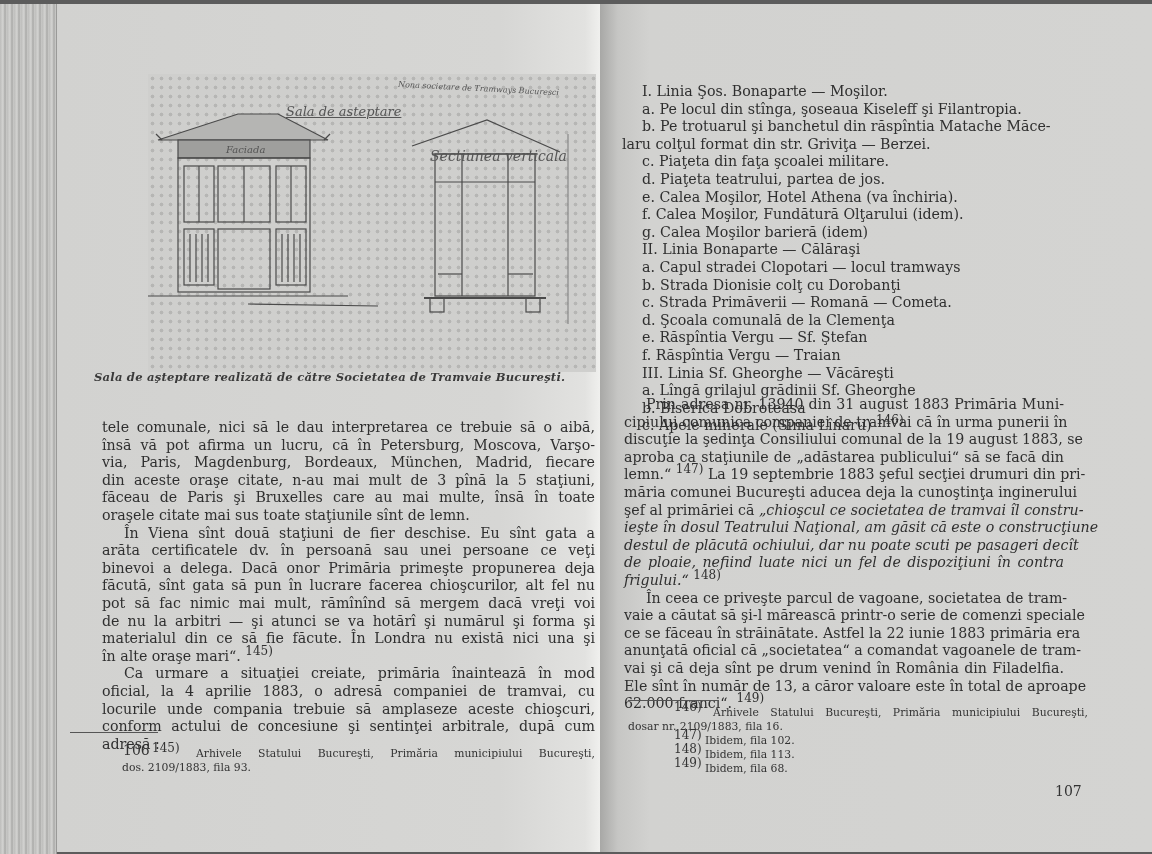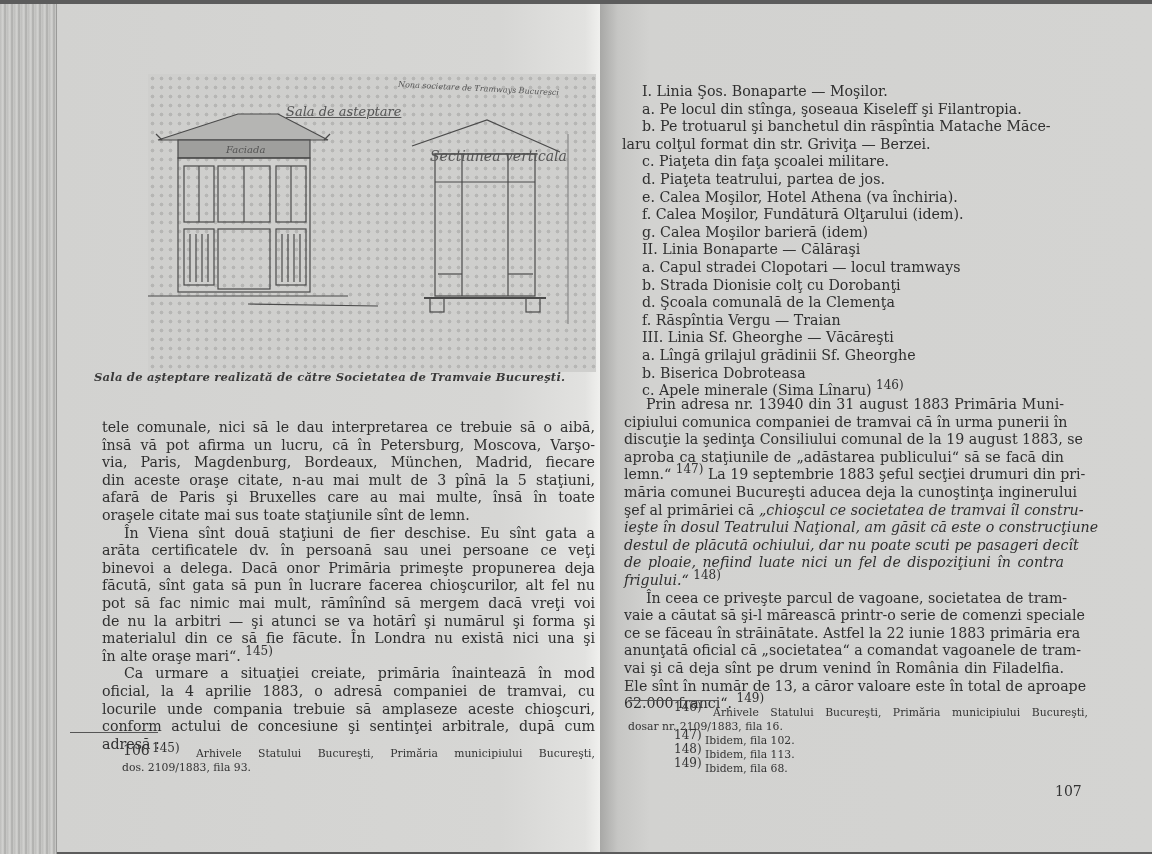--- a/index.html
+++ b/index.html
@@ -120,21 +120,21 @@
     <span class="fig-label fig-right">Sectiunea verticala</span>
   </div>
 
   <div class="caption">Sala de aşteptare realizată de către Societatea de Tramvaie Bucureşti.</div>
 
   <div class="text left-body">
     <span class="line">tele comunale, nici să le dau interpretarea ce trebuie să o aibă,</span>
     <span class="line">însă vă pot afirma un lucru, că în Petersburg, Moscova, Varşo-</span>
     <span class="line">via, Paris, Magdenburg, Bordeaux, München, Madrid, fiecare</span>
     <span class="line">din aceste oraşe citate, n-au mai mult de 3 pînă la 5 staţiuni,</span>
-    <span class="line">afară de Paris şi Bruxelles care au mai multe, însă în toate</span>
+    <span class="line">făceau de Paris şi Bruxelles care au mai multe, însă în toate</span>
     <span class="line last">oraşele citate mai sus toate staţiunile sînt de lemn.</span>
     <span class="line indent">În Viena sînt două staţiuni de fier deschise. Eu sînt gata a</span>
     <span class="line">arăta certificatele dv. în persoană sau unei persoane ce veţi</span>
     <span class="line">binevoi a delega. Dacă onor Primăria primeşte propunerea deja</span>
     <span class="line">făcută, sînt gata să pun în lucrare facerea chioşcurilor, alt fel nu</span>
     <span class="line">pot să fac nimic mai mult, rămînînd să mergem dacă vreţi voi</span>
     <span class="line">de nu la arbitri — şi atunci se va hotărî şi numărul şi forma şi</span>
     <span class="line">materialul din ce să fie făcute. În Londra nu există nici una şi</span>
     <span class="line last"><span>în alte oraşe mari“.</span> <sup>145)</sup></span>
     <span class="line indent">Ca urmare a situaţiei creiate, primăria înaintează în mod</span>
@@ -162,21 +162,23 @@
   <span class="line">b. Pe trotuarul şi banchetul din răspîntia Matache Măce-</span>
   <span class="line" style="margin-left:-20px;">laru colţul format din str. Griviţa — Berzei.</span>
   <span class="line">c. Piaţeta din faţa şcoalei militare.</span>
   <span class="line">d. Piaţeta teatrului, partea de jos.</span>
   <span class="line">e. Calea Moşilor, Hotel Athena (va închiria).</span>
   <span class="line">f. Calea Moşilor, Fundătură Olţarului (idem).</span>
   <span class="line">g. Calea Moşilor barieră (idem)</span>
   <span class="line">II. Linia Bonaparte — Călăraşi</span>
   <span class="line">a. Capul stradei Clopotari — locul tramways</span>
   <span class="line">b. Strada Dionisie colţ cu Dorobanţi</span>
+  <span class="line">c. Strada Primăverii — Romană — Cometa.</span>
   <span class="line">d. Şcoala comunală de la Clemenţa</span>
+  <span class="line">e. Răspîntia Vergu — Sf. Ştefan</span>
   <span class="line">f. Răspîntia Vergu — Traian</span>
   <span class="line">III. Linia Sf. Gheorghe — Văcăreşti</span>
   <span class="line">a. Lîngă grilajul grădinii Sf. Gheorghe</span>
   <span class="line">b. Biserica Dobroteasa</span>
   <span class="line"><span>c. Apele minerale (Sima Lînaru)</span> <sup>146)</sup></span>
 </div>
 
 <div class="text right-body">
   <span class="line indent">Prin adresa nr. 13940 din 31 august 1883 Primăria Muni-</span>
   <span class="line">cipiului comunica companiei de tramvai că în urma punerii în</span>

